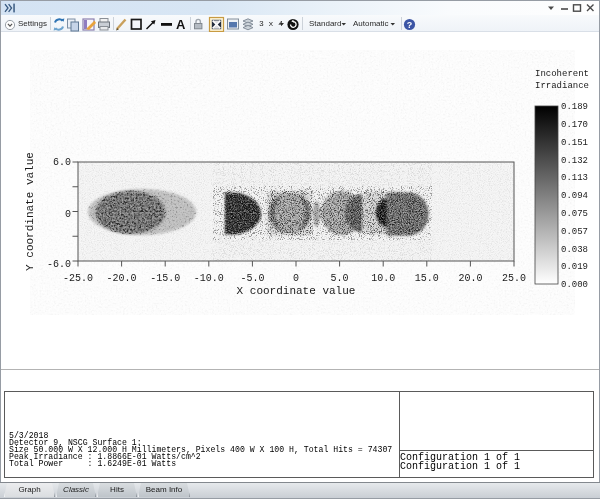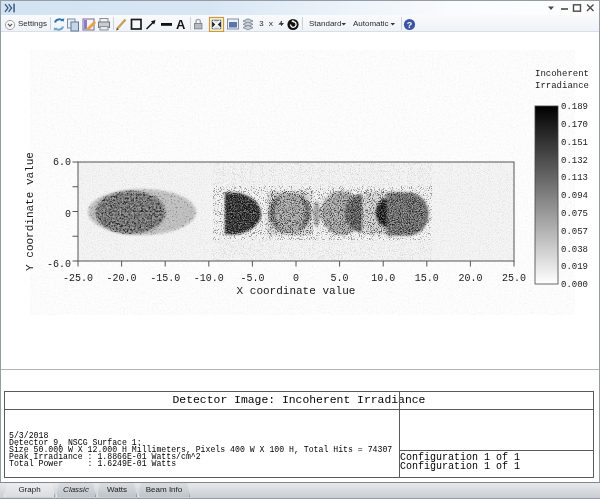--- a/index.html
+++ b/index.html
@@ -302,27 +302,26 @@
     <text x="561" y="198.2">0.094</text>
     <text x="561" y="216">0.075</text>
     <text x="561" y="233.8">0.057</text>
     <text x="561" y="251.6">0.038</text>
     <text x="561" y="269.4">0.019</text>
     <text x="561" y="287.2">0.000</text>
   </g>
 </svg>
 
 <div id="panel">
-  <div id="phead">Detector Image: Incoherent Irradiance</div>
   <div id="pbody">5/3/2018
 Detector 9, NSCG Surface 1:
 Size 50.000 W X 12.000 H Millimeters, Pixels 400 W X 100 H, Total Hits = 74307
 Peak Irradiance : 1.8866E-01 Watts/cm^2
 Total Power     : 1.6249E-01 Watts</div>
   <div id="pdiv"></div>
   <div id="pconf">Configuration 1 of 1<br>Configuration 1 of 1</div>
 </div>
 
 <div id="tabs"></div>
 <div class="tab" id="tabGraph">Graph</div>
 <div class="tab" style="left:56px;width:40px;font-style:italic;">Classic</div>
-<div class="tab" style="left:97px;width:40px;">Watts</div>
+<div class="tab" style="left:97px;width:40px;">Hits</div>
 <div class="tab" style="left:138px;width:52px;">Beam Info</div>
 
 </body></html>

